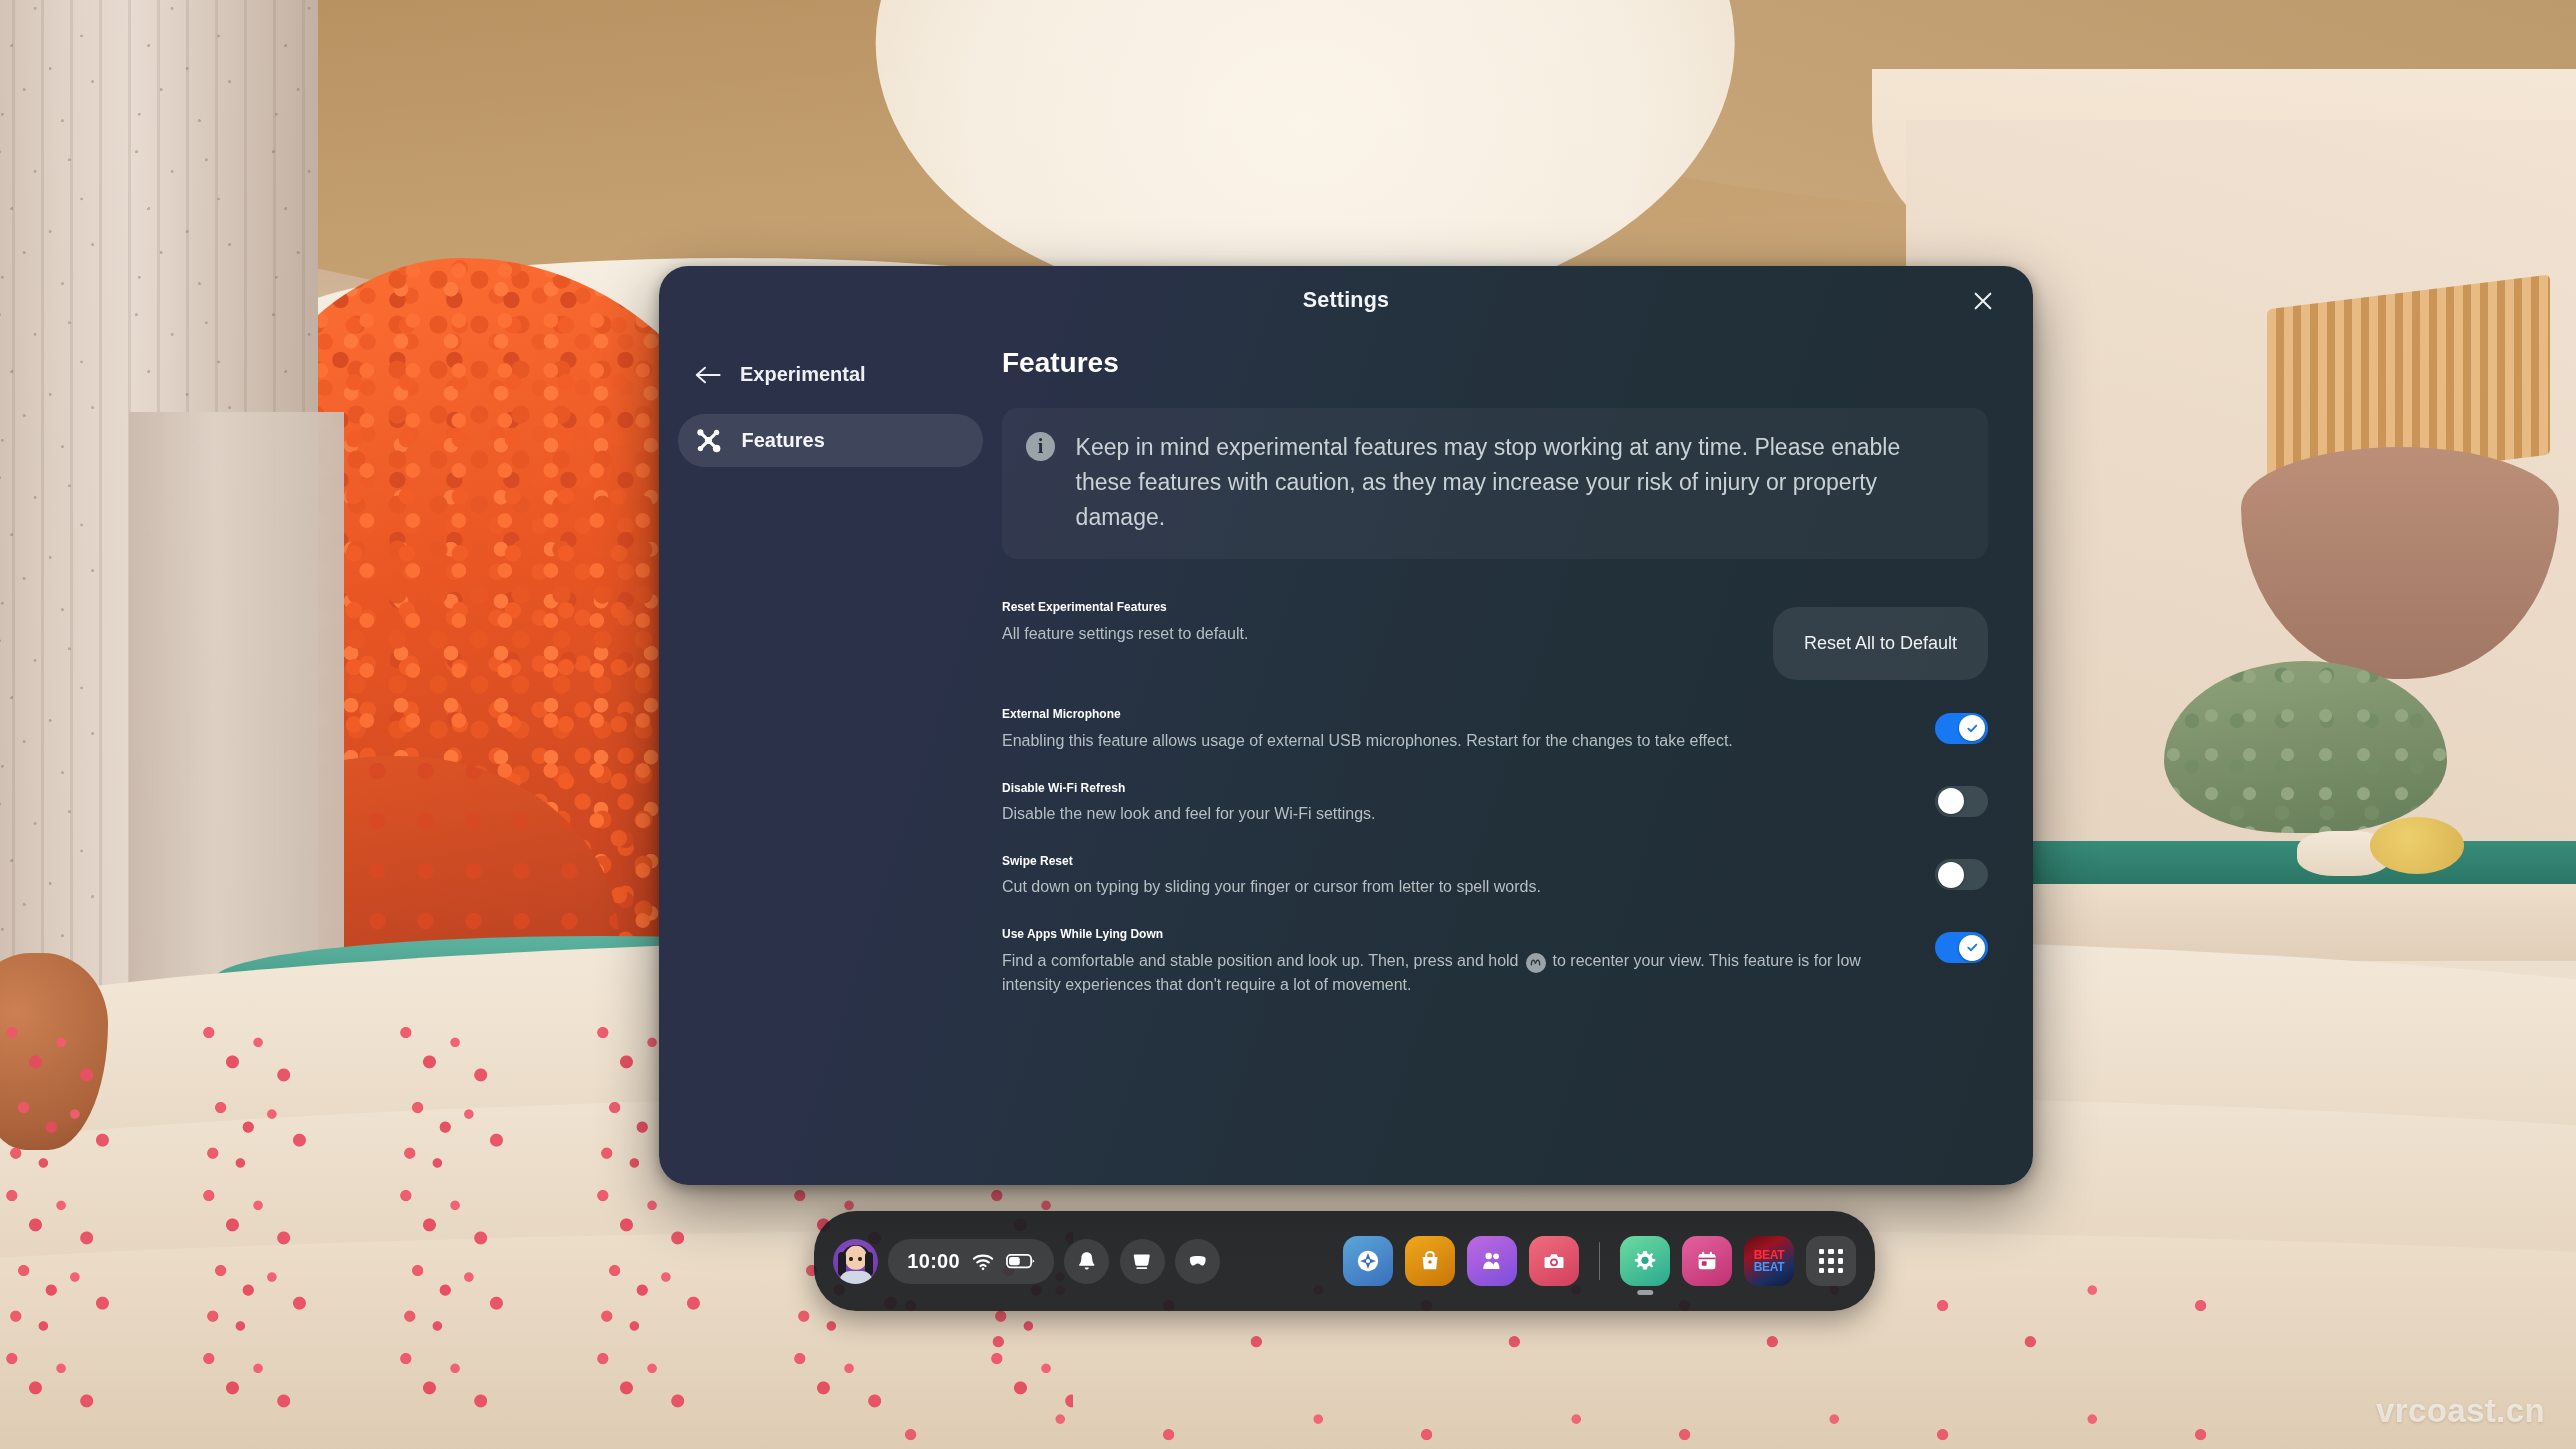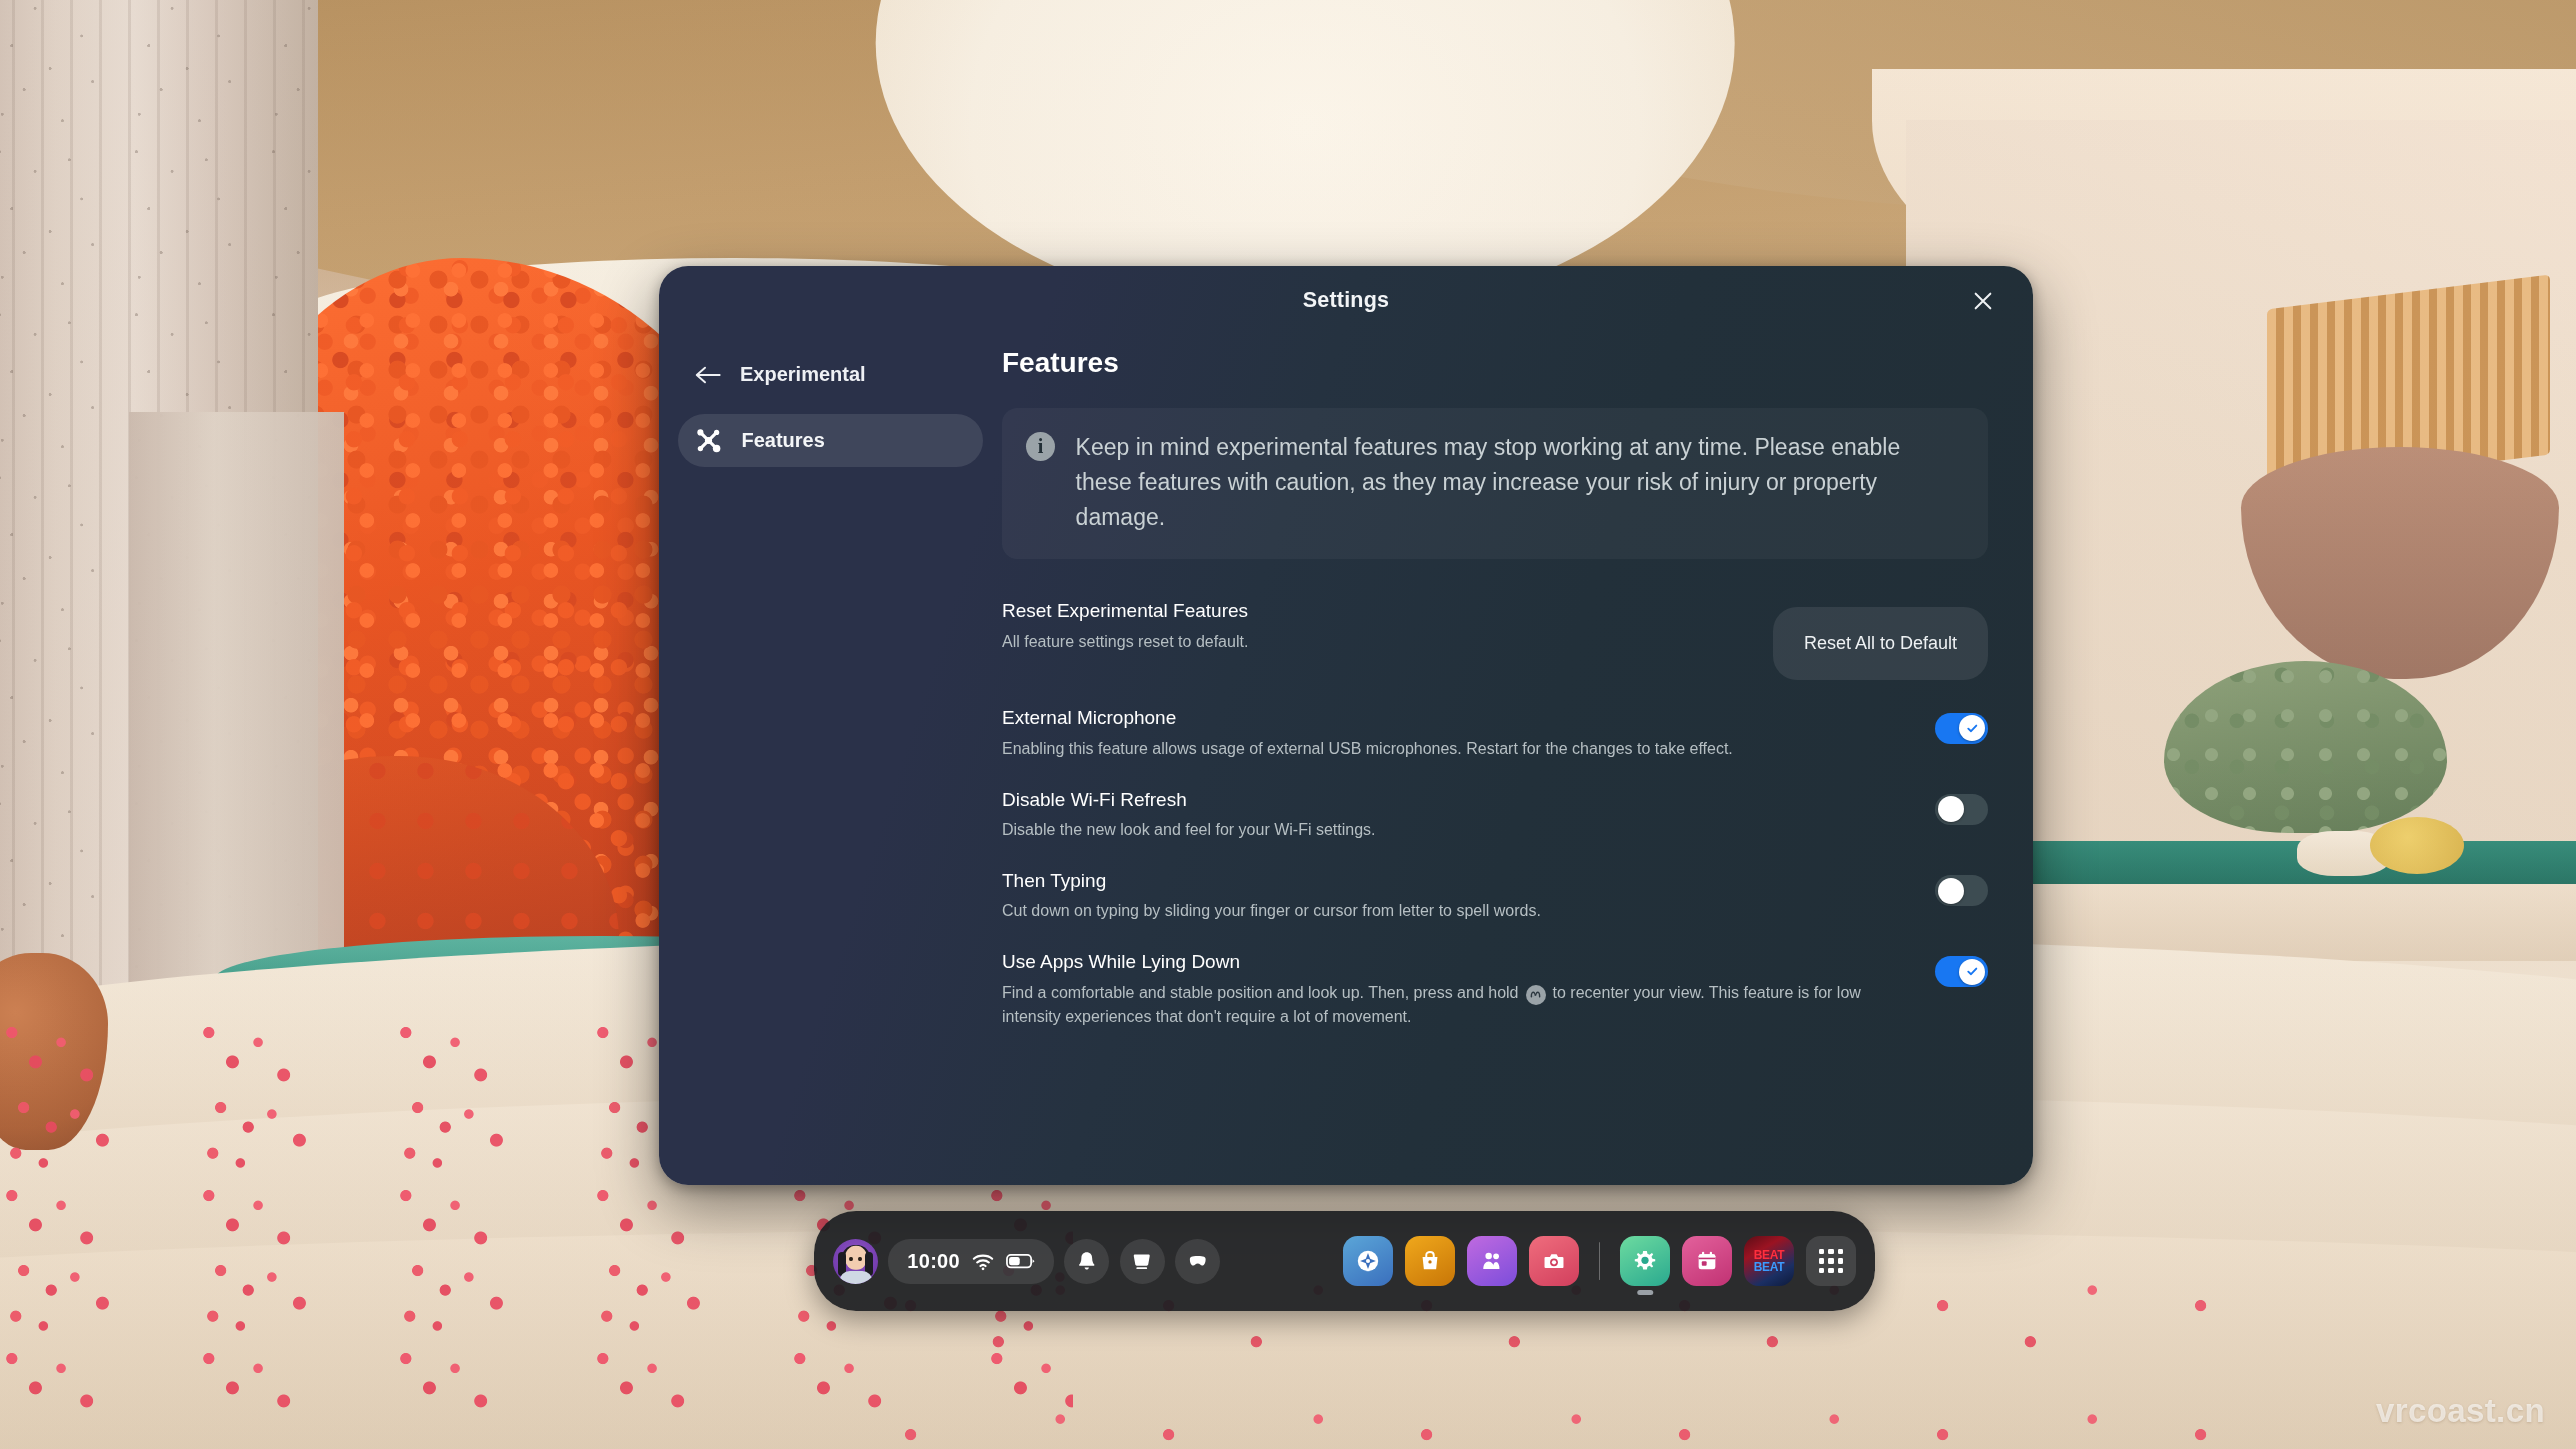--- a/index.html
+++ b/index.html
@@ -278,21 +278,21 @@
     font-size: 20px; font-weight: 700; font-family:"Liberation Serif",serif;
     flex-shrink:0; margin-top: 1.7px;
   }
   .info-text { color: #c9d1d4; font-size: 23px; line-height: 1.52; }
 
   .setting-row {
     display:flex; align-items:flex-start; justify-content:space-between;
     gap: 34px; padding: 12px 0 15.5px 0;
   }
   .setting-left { flex: 1; min-width: 0; }
-  .setting-name { color:#ffffff; font-size: 19px; font-weight: 400; margin-bottom: 7.7px; }
+  .setting-name { color:#ffffff; font-size: 12px; font-weight: 700; margin-bottom: 7.7px; }
   .setting-desc { color:#b6bfc3; font-size: 16px; line-height: 1.5; }
 
   .btn-reset {
     background: rgba(255,255,255,.085);
     color:#eef1f3; font-size: 18px;
     border: none; border-radius: 24px;
     padding: 26px 31px; cursor:pointer; white-space:nowrap;
     font-family:"Liberation Sans",sans-serif;
     margin-top: 7px;
   }
@@ -502,21 +502,21 @@
           <div class="setting-name">Disable Wi-Fi Refresh</div>
           <div class="setting-desc">Disable the new look and feel for your Wi-Fi settings.</div>
         </div>
         <div class="toggle off">
           <div class="knob"></div>
         </div>
       </div>
 
       <div class="setting-row">
         <div class="setting-left">
-          <div class="setting-name">Then Typing</div>
+          <div class="setting-name">Swipe Reset</div>
           <div class="setting-desc">Cut down on typing by sliding your finger or cursor from letter to spell words.</div>
         </div>
         <div class="toggle off">
           <div class="knob"></div>
         </div>
       </div>
 
       <div class="setting-row">
         <div class="setting-left">
           <div class="setting-name">Use Apps While Lying Down</div>

